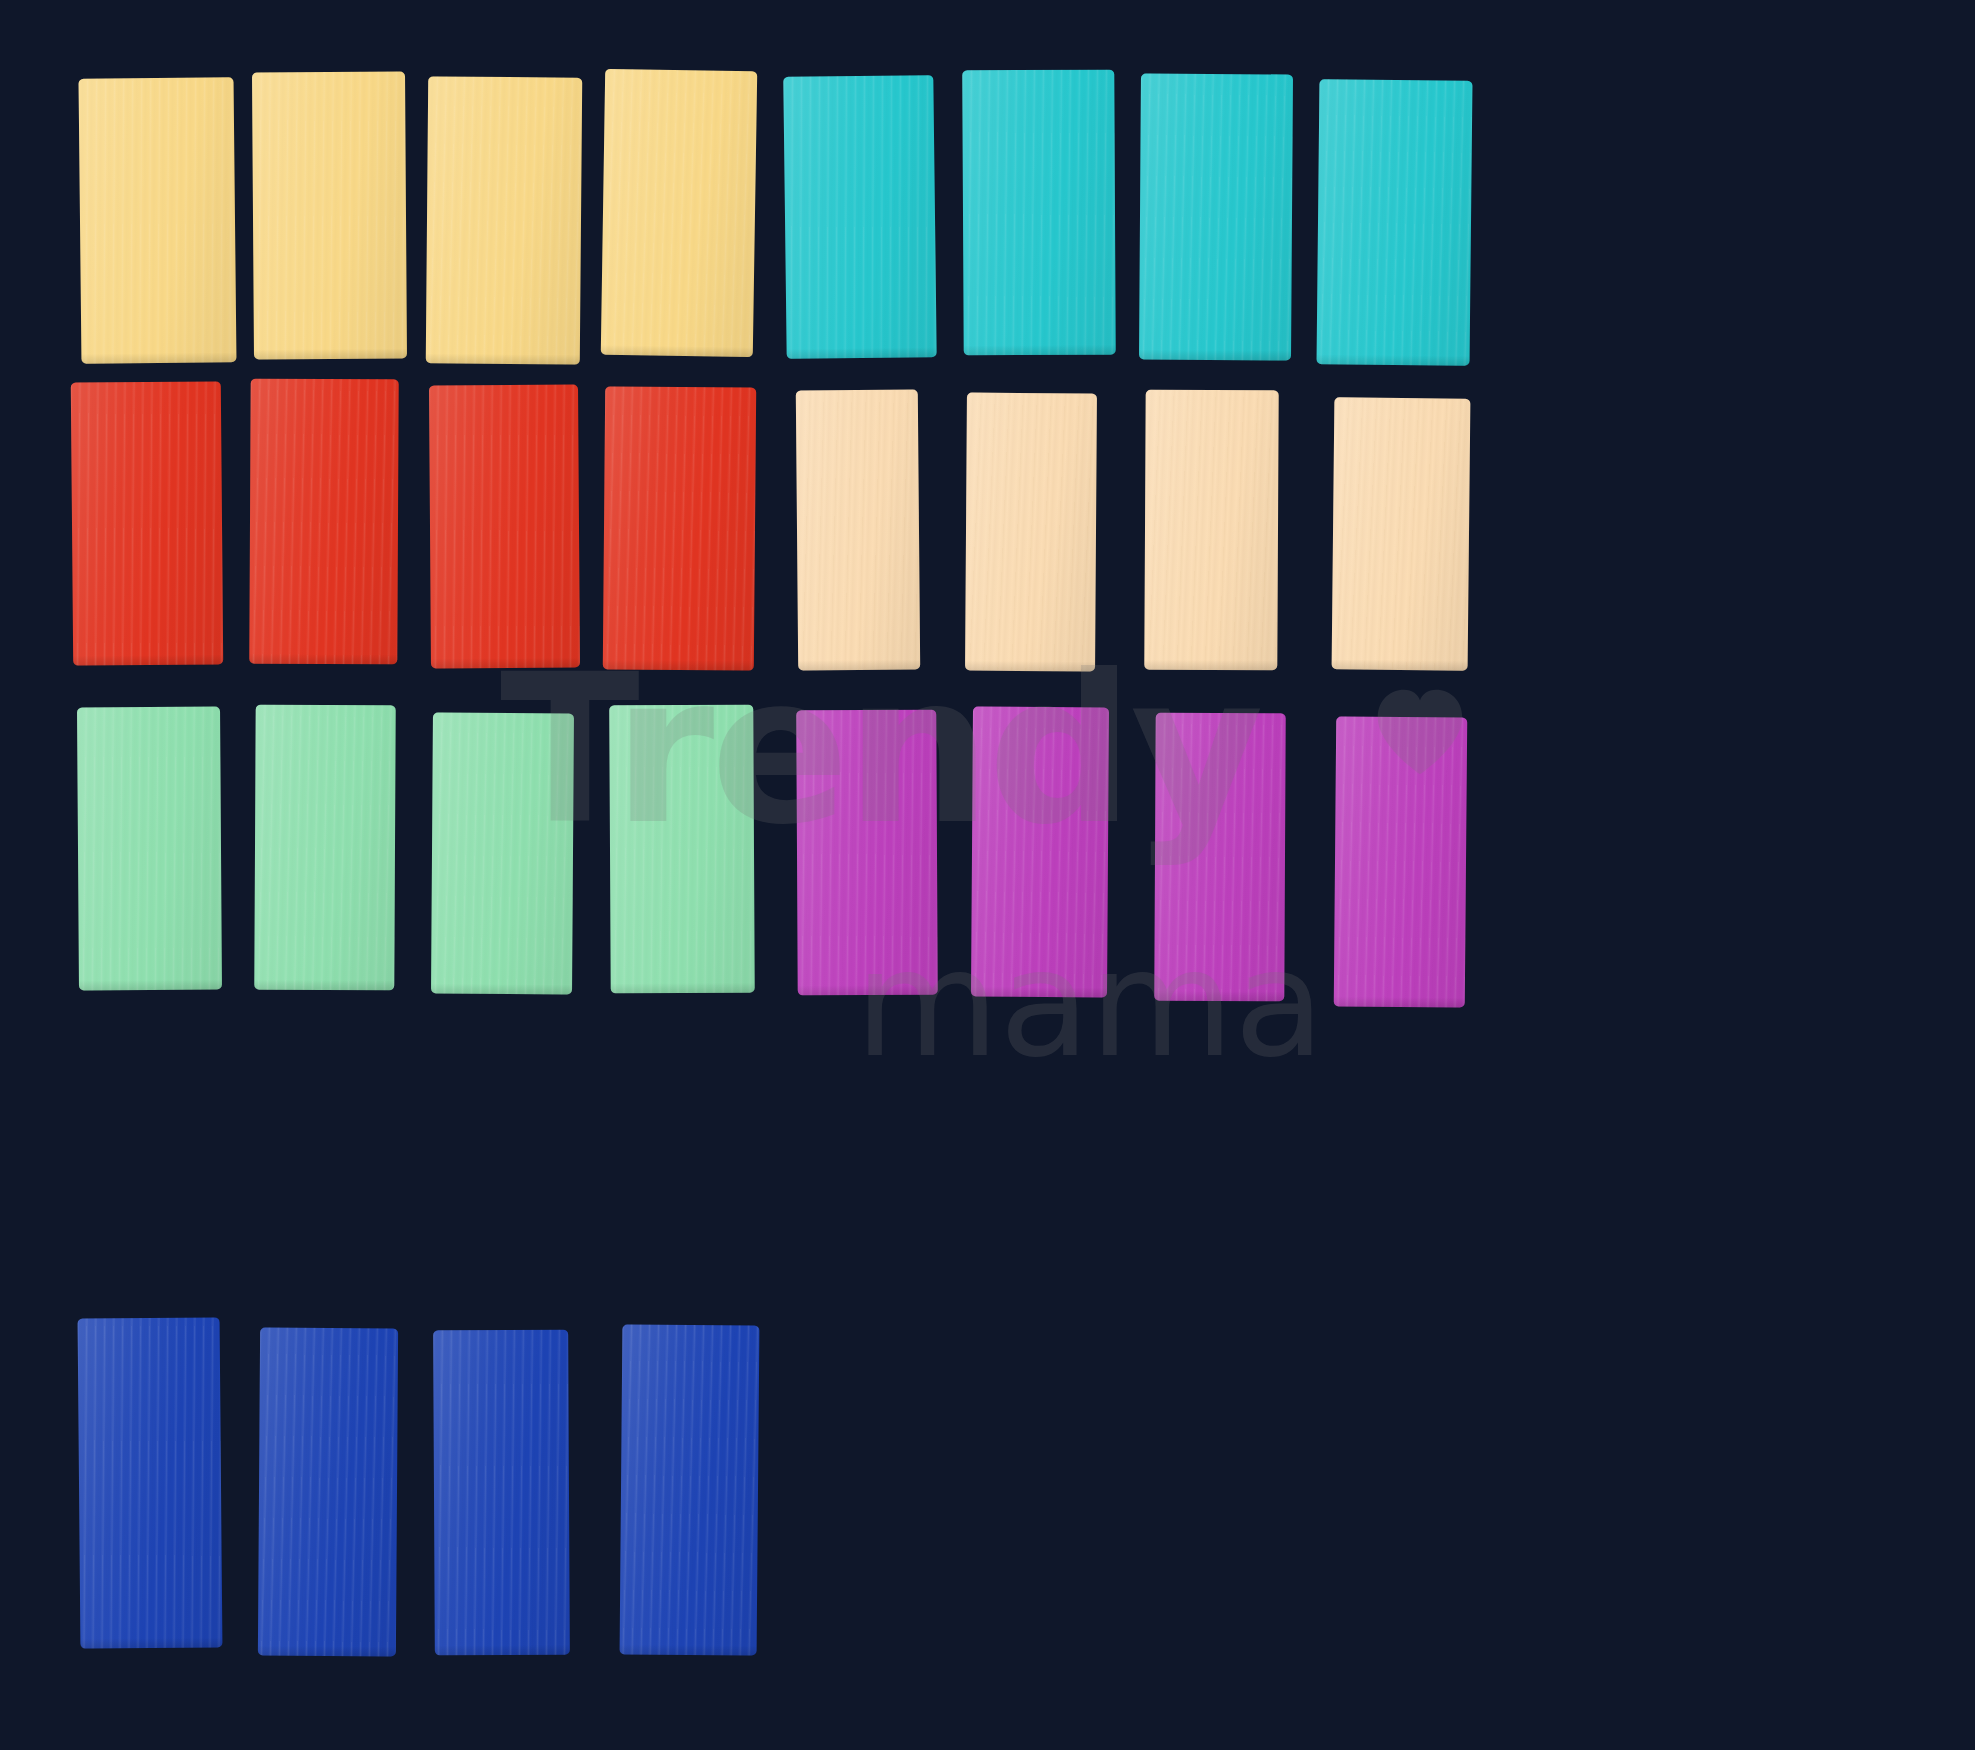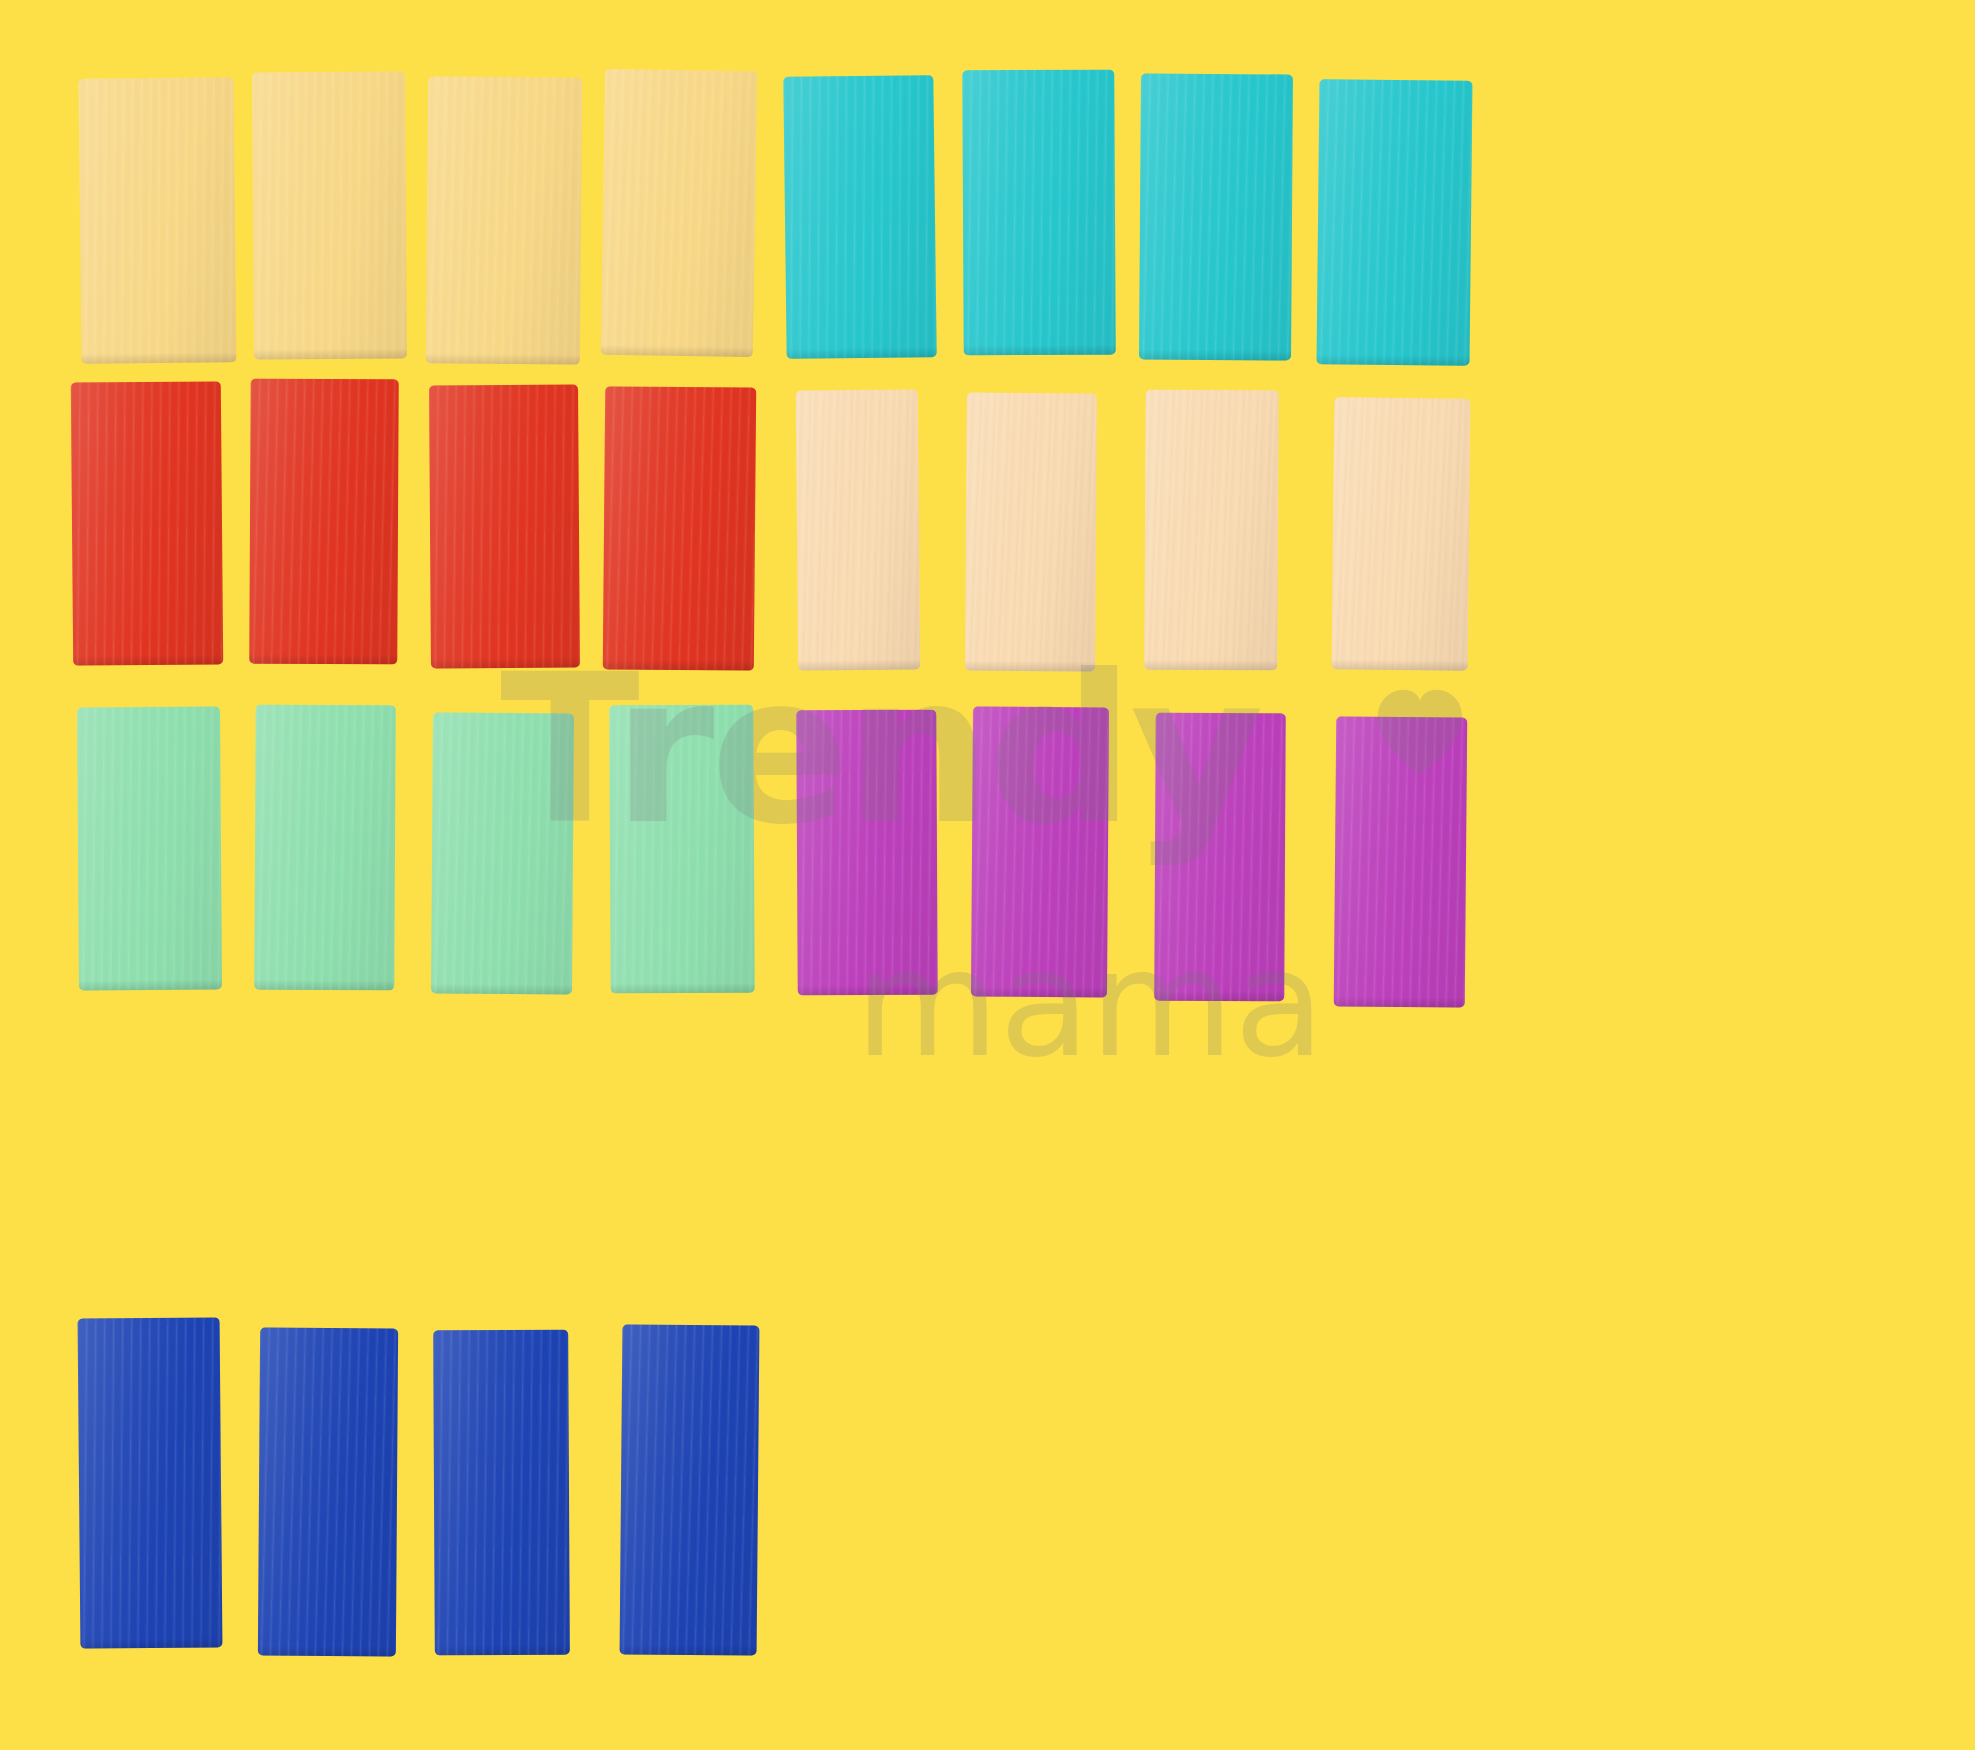--- a/index.html
+++ b/index.html
@@ -5,21 +5,21 @@
 <style>
   html, body {
     margin: 0;
     padding: 0;
     background: #ffffff;
   }
   #stage {
     position: relative;
     width: 1975px;
     height: 1750px;
-    background: #fde047;
+    background: #0f172a;
     overflow: hidden;
     font-family: "Liberation Sans", sans-serif;
   }
 
   .block {
     position: absolute;
     border-radius: 5px;
     box-sizing: border-box;
   }
 

